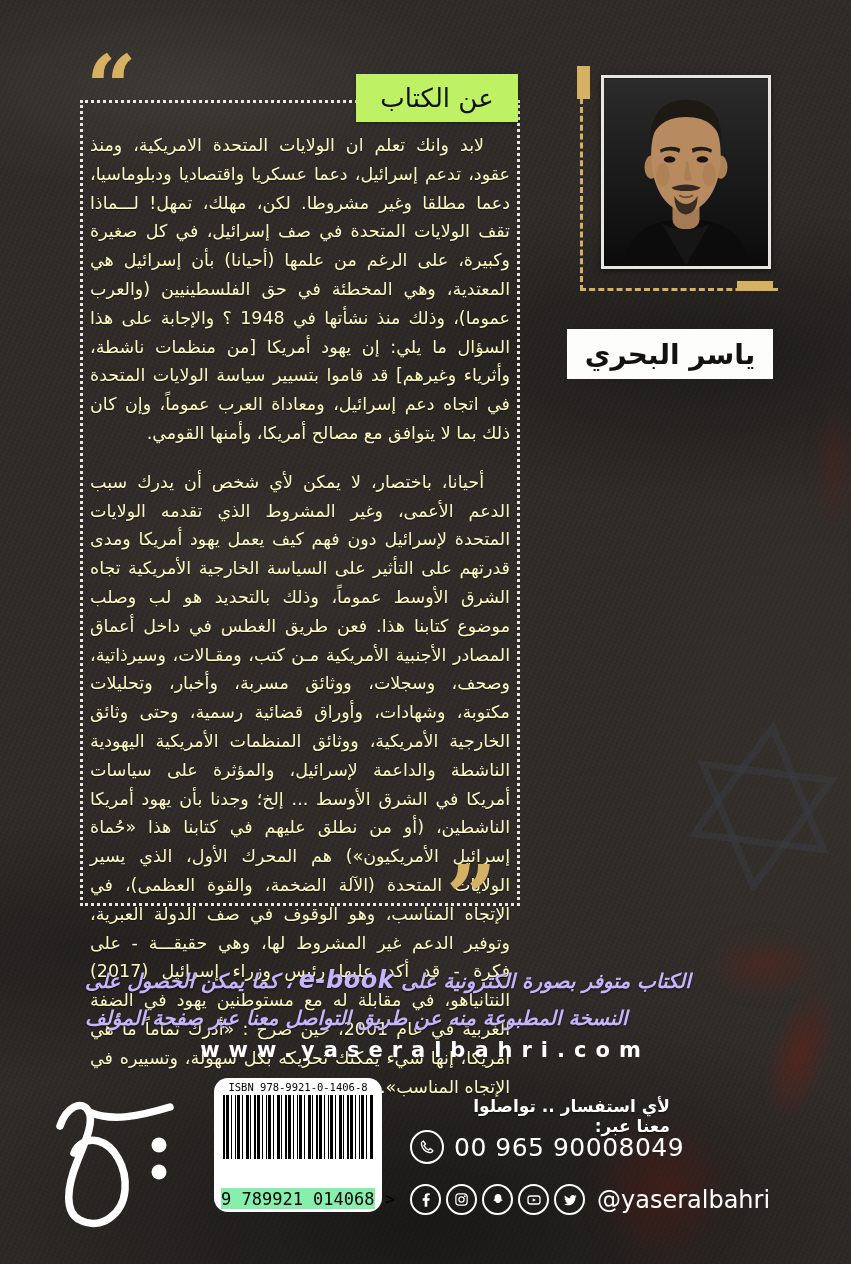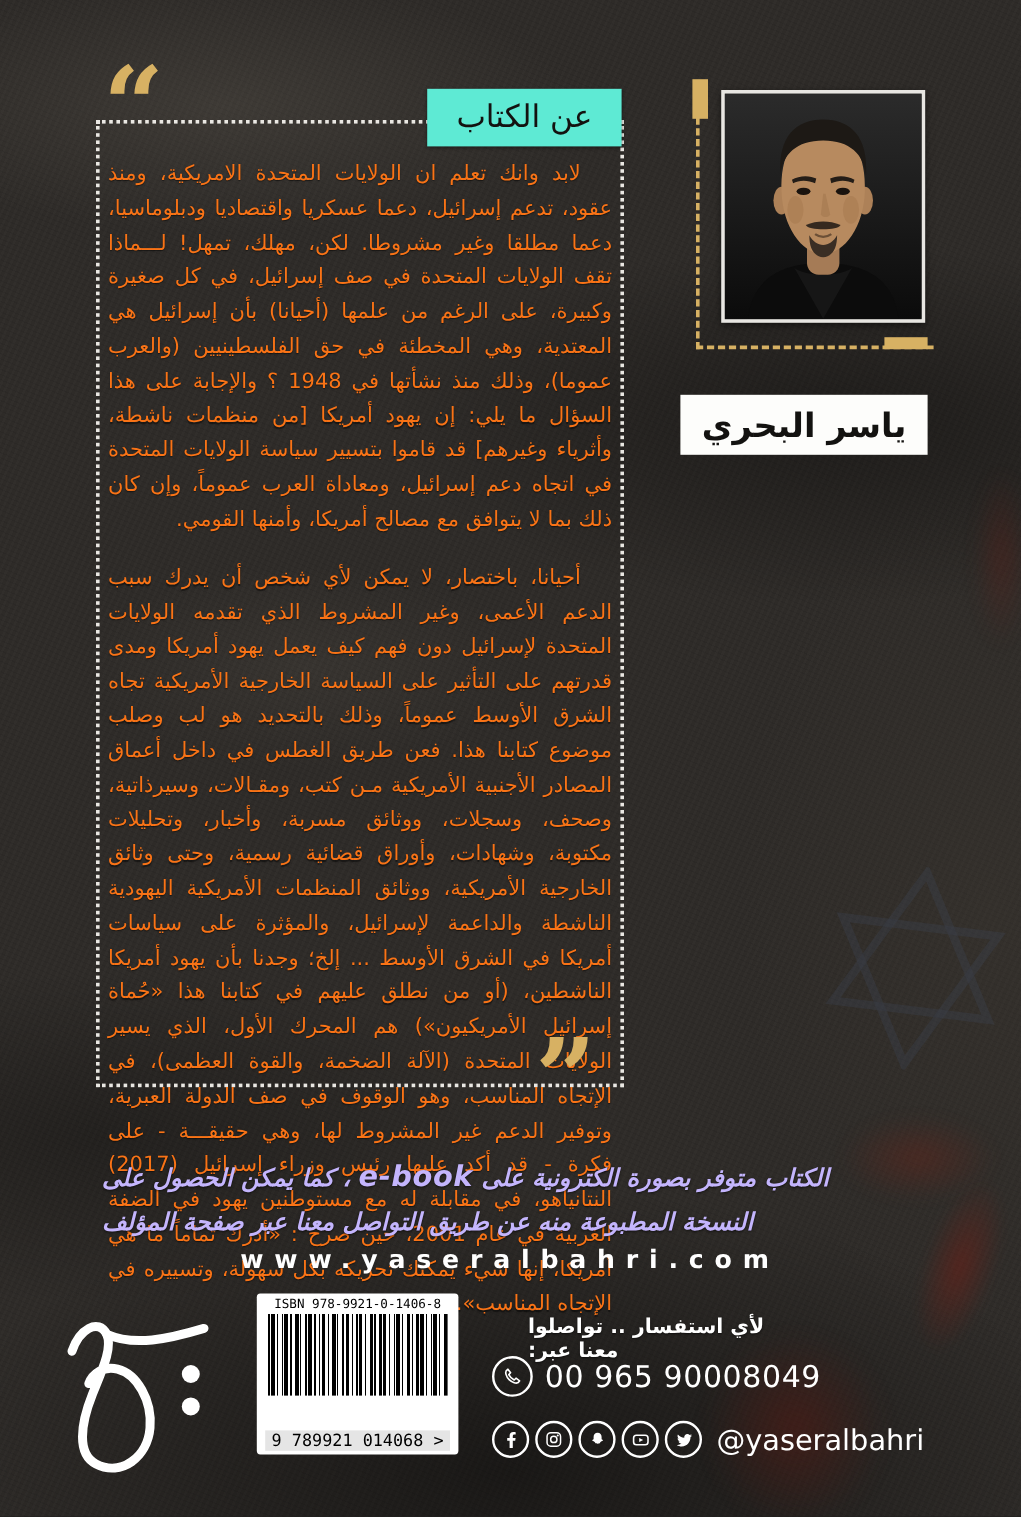--- a/index.html
+++ b/index.html
@@ -30,26 +30,26 @@
   }
   .open-quote{left:86px;top:48px;}
   .close-quote{left:446px;top:858px;}
 
   .quote-box{
     position:absolute;left:80px;top:100px;width:434px;height:800px;
     border:3px dotted rgba(250,248,243,.92);
   }
   .title-box{
     position:absolute;left:356px;top:74px;width:162px;height:48px;
-    background:#5eead4;display:flex;align-items:center;justify-content:center;
+    background:#bef264;display:flex;align-items:center;justify-content:center;
     color:#131210;font-size:26px;box-shadow:0 1px 3px rgba(0,0,0,.4);
   }
   .body-text{
     position:absolute;left:90px;top:131px;width:420px;
-    direction:rtl;text-align:justify;color:#f97316;
+    direction:rtl;text-align:justify;color:#fef9c3;
     font-size:17.5px;line-height:28.8px;text-shadow:0 1px 1px rgba(0,0,0,.5);
   }
   .body-text p{margin:0;text-indent:26px;}
   .body-text p + p{margin-top:20px;}
 
   .photo-frame{
     position:absolute;left:580px;top:98px;width:195px;height:190px;
     border-left:3px dashed #D7B163;border-bottom:3px dashed #D7B163;
   }
   .gold-bar-top{position:absolute;left:577px;top:66px;width:13px;height:33px;background:#D7B163;}
@@ -73,44 +73,44 @@
     font-style:italic;
   }
   .availability .ebook{direction:ltr;unicode-bidi:embed;font-size:24px;font-weight:bold;letter-spacing:.5px;}
   .website{
     position:absolute;left:85px;top:1038px;width:680px;text-align:center;
     color:#ffffff;font-weight:bold;font-size:21px;letter-spacing:9px;direction:ltr;
   }
 
   .barcode-box{
     position:absolute;left:214px;top:1078px;width:168px;height:134px;
-    background:#ffffff;border-radius:3px;display:flex;flex-direction:column;
+    background:#ffffff;border-radius:14px;display:flex;flex-direction:column;
     padding:3px 7px;box-sizing:border-box;
   }
   .isbn-label{
     font-family:"DejaVu Sans Mono",monospace;font-size:10.5px;color:#000;
     text-align:center;white-space:nowrap;letter-spacing:0px;
   }
   .bars{
     flex:1;margin:2px 2px 0 2px;
     background:repeating-linear-gradient(90deg,
       #000 0 2px,#fff 2px 3px,#000 3px 6px,#fff 6px 8px,
       #000 8px 9px,#fff 9px 12px,#000 12px 13px,#fff 13px 14px,
       #000 14px 17px,#fff 17px 19px,#000 19px 20px,#fff 20px 23px,
       #000 23px 26px,#fff 26px 27px,#000 27px 28px,#fff 28px 31px);
   }
   .isbn-digits{
-    font-family:"DejaVu Sans Mono",monospace;font-size:14px;color:#000;
-    text-align:center;white-space:nowrap;background:#e5e5e5;padding-top:1px;margin-top:29px;
+    font-family:"DejaVu Sans Mono",monospace;font-size:17px;color:#000;
+    text-align:center;white-space:nowrap;background:#86efac;padding-top:1px;margin-top:29px;
   }
 
   .signature{position:absolute;left:46px;top:1088px;}
 
   .contact-heading{
-    position:absolute;left:440px;top:1096px;width:230px;text-align:left;
+    position:absolute;left:440px;top:1096px;width:230px;text-align:right;
     color:#fff;font-weight:bold;font-size:17px;direction:rtl;
     text-shadow:0 1px 2px rgba(0,0,0,.6);
   }
   .phone-row{
     position:absolute;left:410px;top:1130px;display:flex;align-items:center;gap:10px;
     color:#fff;
   }
   .phone-number{font-size:25px;letter-spacing:.5px;}
   .icon-circle{
     width:31px;height:31px;border:2px solid #fff;border-radius:50%;

